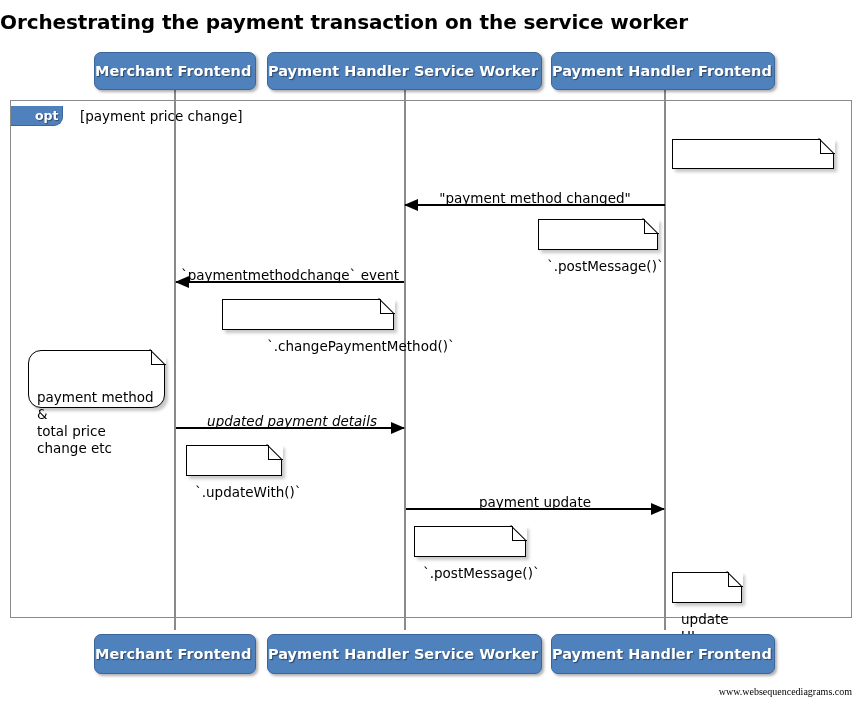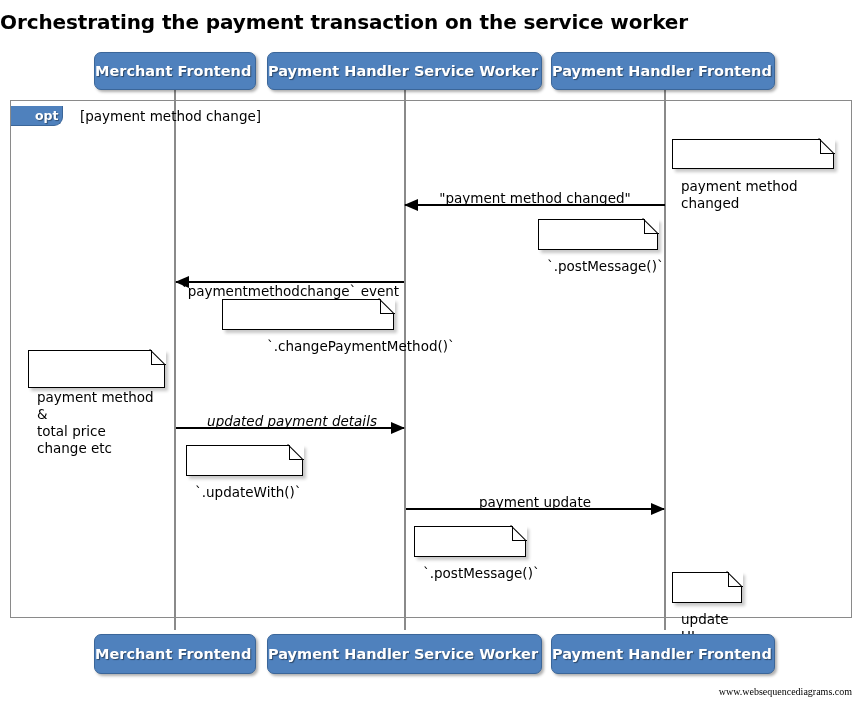--- a/index.html
+++ b/index.html
@@ -178,66 +178,65 @@
 <div id="canvas">
 
   <div class="diagram-title">Orchestrating the payment transaction on the service worker</div>
 
   <div class="lifeline" style="left:174px; top:90px; height:540px;"></div>
   <div class="lifeline" style="left:404px; top:90px; height:540px;"></div>
   <div class="lifeline" style="left:664px; top:90px; height:540px;"></div>
 
   <div class="frame" style="left:10px; top:100px; width:842px; height:518px;"></div>
   <div class="frame-tag" style="left:11px; top:106px; width:52px;">opt</div>
-  <div class="frame-label" style="left:80px; top:108px;">[payment method change]</div>
+  <div class="frame-label" style="left:80px; top:108px;">[payment price change]</div>
 
   <div class="participant" style="left:94px; top:52px; width:162px; height:38px;">
     <span>Merchant Frontend</span>
   </div>
   <div class="participant" style="left:267px; top:52px; width:275px; height:38px;">
     <span>Payment Handler Service Worker</span>
   </div>
   <div class="participant" style="left:551px; top:52px; width:224px; height:38px;">
     <span>Payment Handler Frontend</span>
   </div>
 
   <div class="note" style="left:672px; top:139px; width:162px; height:30px;">
     <span class="fold"></span>
-    <span>payment method changed</span>
   </div>
 
   <div class="msg-label" style="left:405px; top:190px; width:260px;">"payment method changed"</div>
   <div class="msg-line" style="left:405px; top:204px; width:260px;"></div>
   <div class="arrowhead left" style="left:404px; top:199px;"></div>
 
   <div class="note" style="left:538px; top:219px; width:120px; height:31px;">
     <span class="fold"></span>
     <span>`.postMessage()`</span>
   </div>
 
-  <div class="msg-label" style="left:176px; top:267px; width:228px;margin-top:16px;">`paymentmethodchange` event</div>
+  <div class="msg-label" style="left:176px; top:267px; width:228px;">`paymentmethodchange` event</div>
   <div class="msg-line" style="left:176px; top:281px; width:228px;"></div>
   <div class="arrowhead left" style="left:175px; top:276px;"></div>
 
   <div class="note" style="left:222px; top:299px; width:172px; height:31px;padding-left:44px;">
     <span class="fold"></span>
     <span>`.changePaymentMethod()`</span>
   </div>
 
-  <div class="note" style="left:28px; top:350px; width:137px; height:38px;">
+  <div class="note" style="left:28px; top:350px; width:137px; height:58px;border-radius:13px;">
     <span class="fold"></span>
     <span>payment method &amp;
 total price change etc</span>
   </div>
 
   <div class="msg-label" style="left:160px; top:413px; width:264px;font-style:italic;">updated payment details</div>
   <div class="msg-line" style="left:176px; top:427px; width:228px;"></div>
   <div class="arrowhead right" style="left:391px; top:422px;"></div>
 
-  <div class="note" style="left:186px; top:445px; width:117px; height:31px;">
+  <div class="note" style="left:186px; top:445px; width:96px; height:31px;">
     <span class="fold"></span>
     <span>`.updateWith()`</span>
   </div>
 
   <div class="msg-label" style="left:406px; top:494px; width:258px;">payment update</div>
   <div class="msg-line" style="left:406px; top:508px; width:258px;"></div>
   <div class="arrowhead right" style="left:651px; top:503px;"></div>
 
   <div class="note" style="left:414px; top:526px; width:112px; height:31px;">
     <span class="fold"></span>

